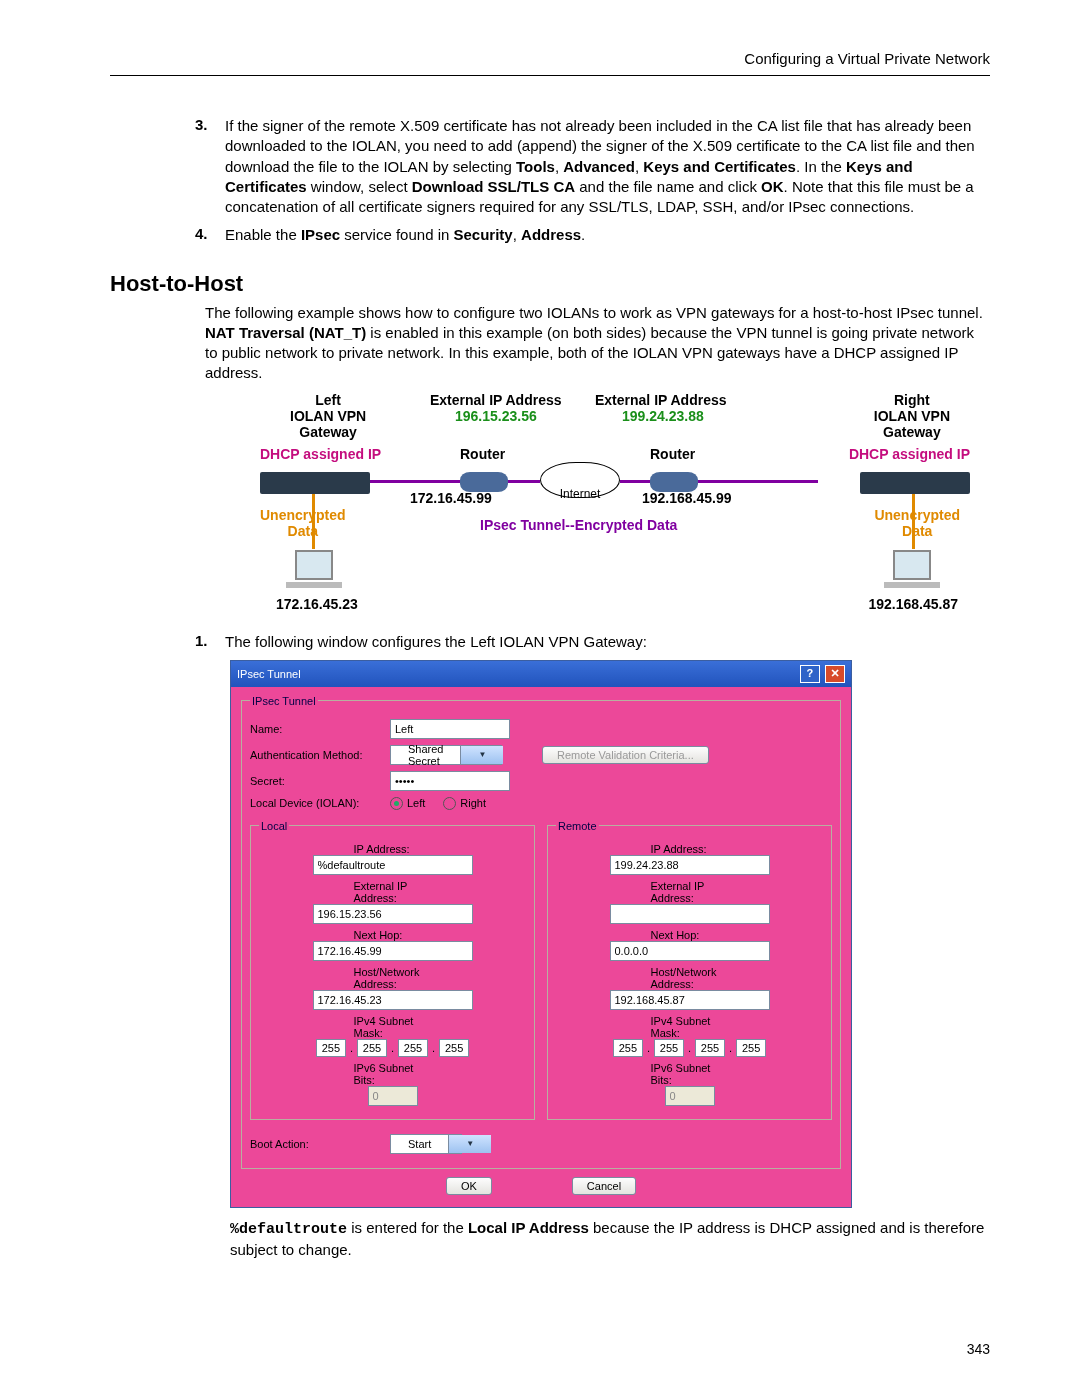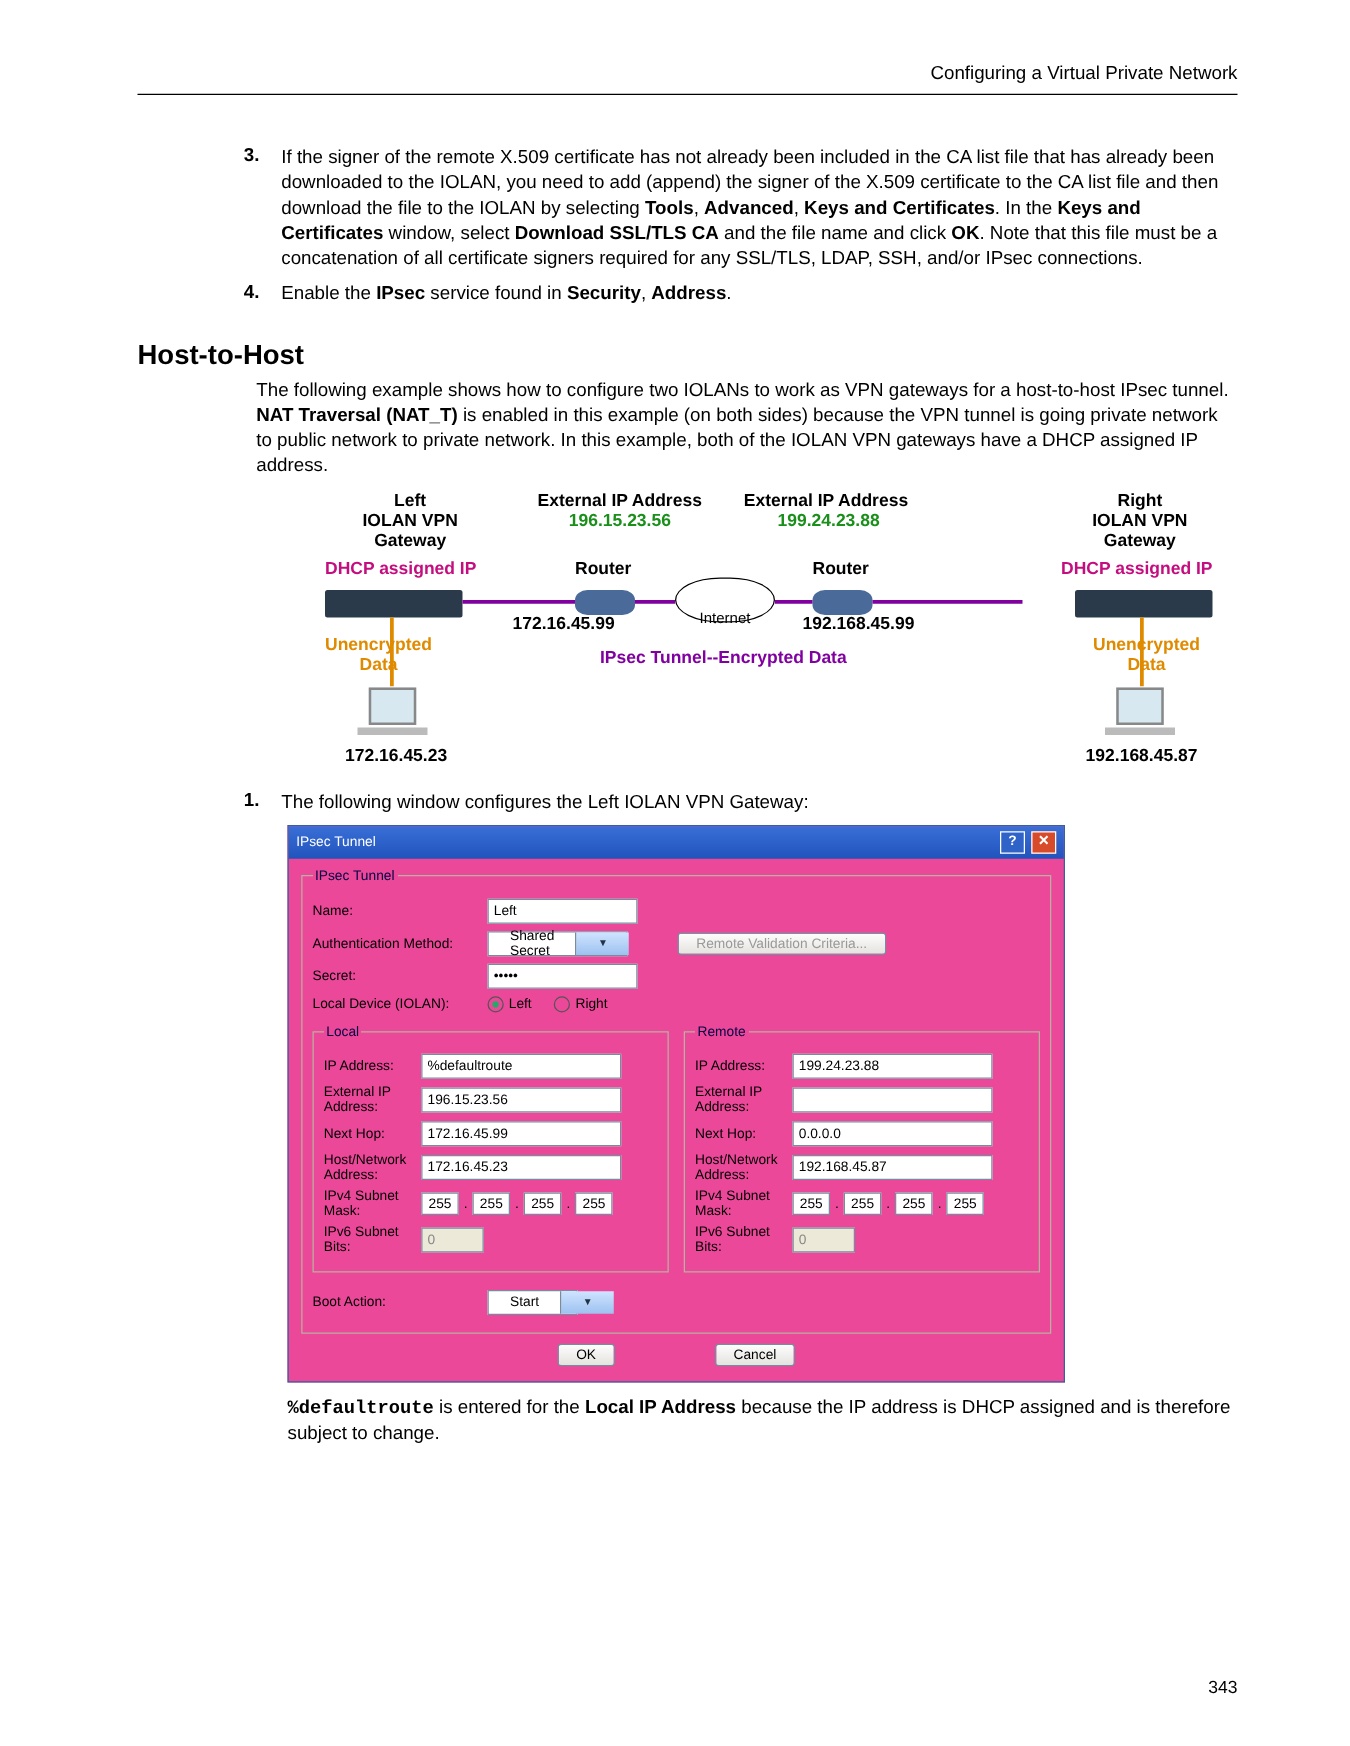--- a/index.html
+++ b/index.html
@@ -199,21 +199,21 @@
     width:11px;height:11px;border:1px solid #555;border-radius:50%;
     margin-right:4px; display:inline-block; position:relative;
   }
   .radio.sel i::after{
     content:""; width:5px;height:5px;background:#2a6; border-radius:50%;
     position:absolute; left:3px; top:3px;
   }
   .cols { display:flex; gap: 12px; }
   .cols fieldset { flex:1; }
   .small-row {
-    display:flex; align-items:center; margin: 5px 0;
+    display:flex; align-items:center; margin: 5px 0; flex-direction: column;
   }
   .small-row .label{ width:78px; font-size:11px; }
   .ipmask { display:flex; align-items:center; gap:4px; }
   .ipmask .oct{
     width:28px; height:16px; border:1px solid #7a8ba0; background:#fff;
     text-align:center; font-size:11px; line-height:16px;
   }
   .dlg-buttons{
     display:flex; justify-content:center; gap:80px; margin-top:6px;
   }

